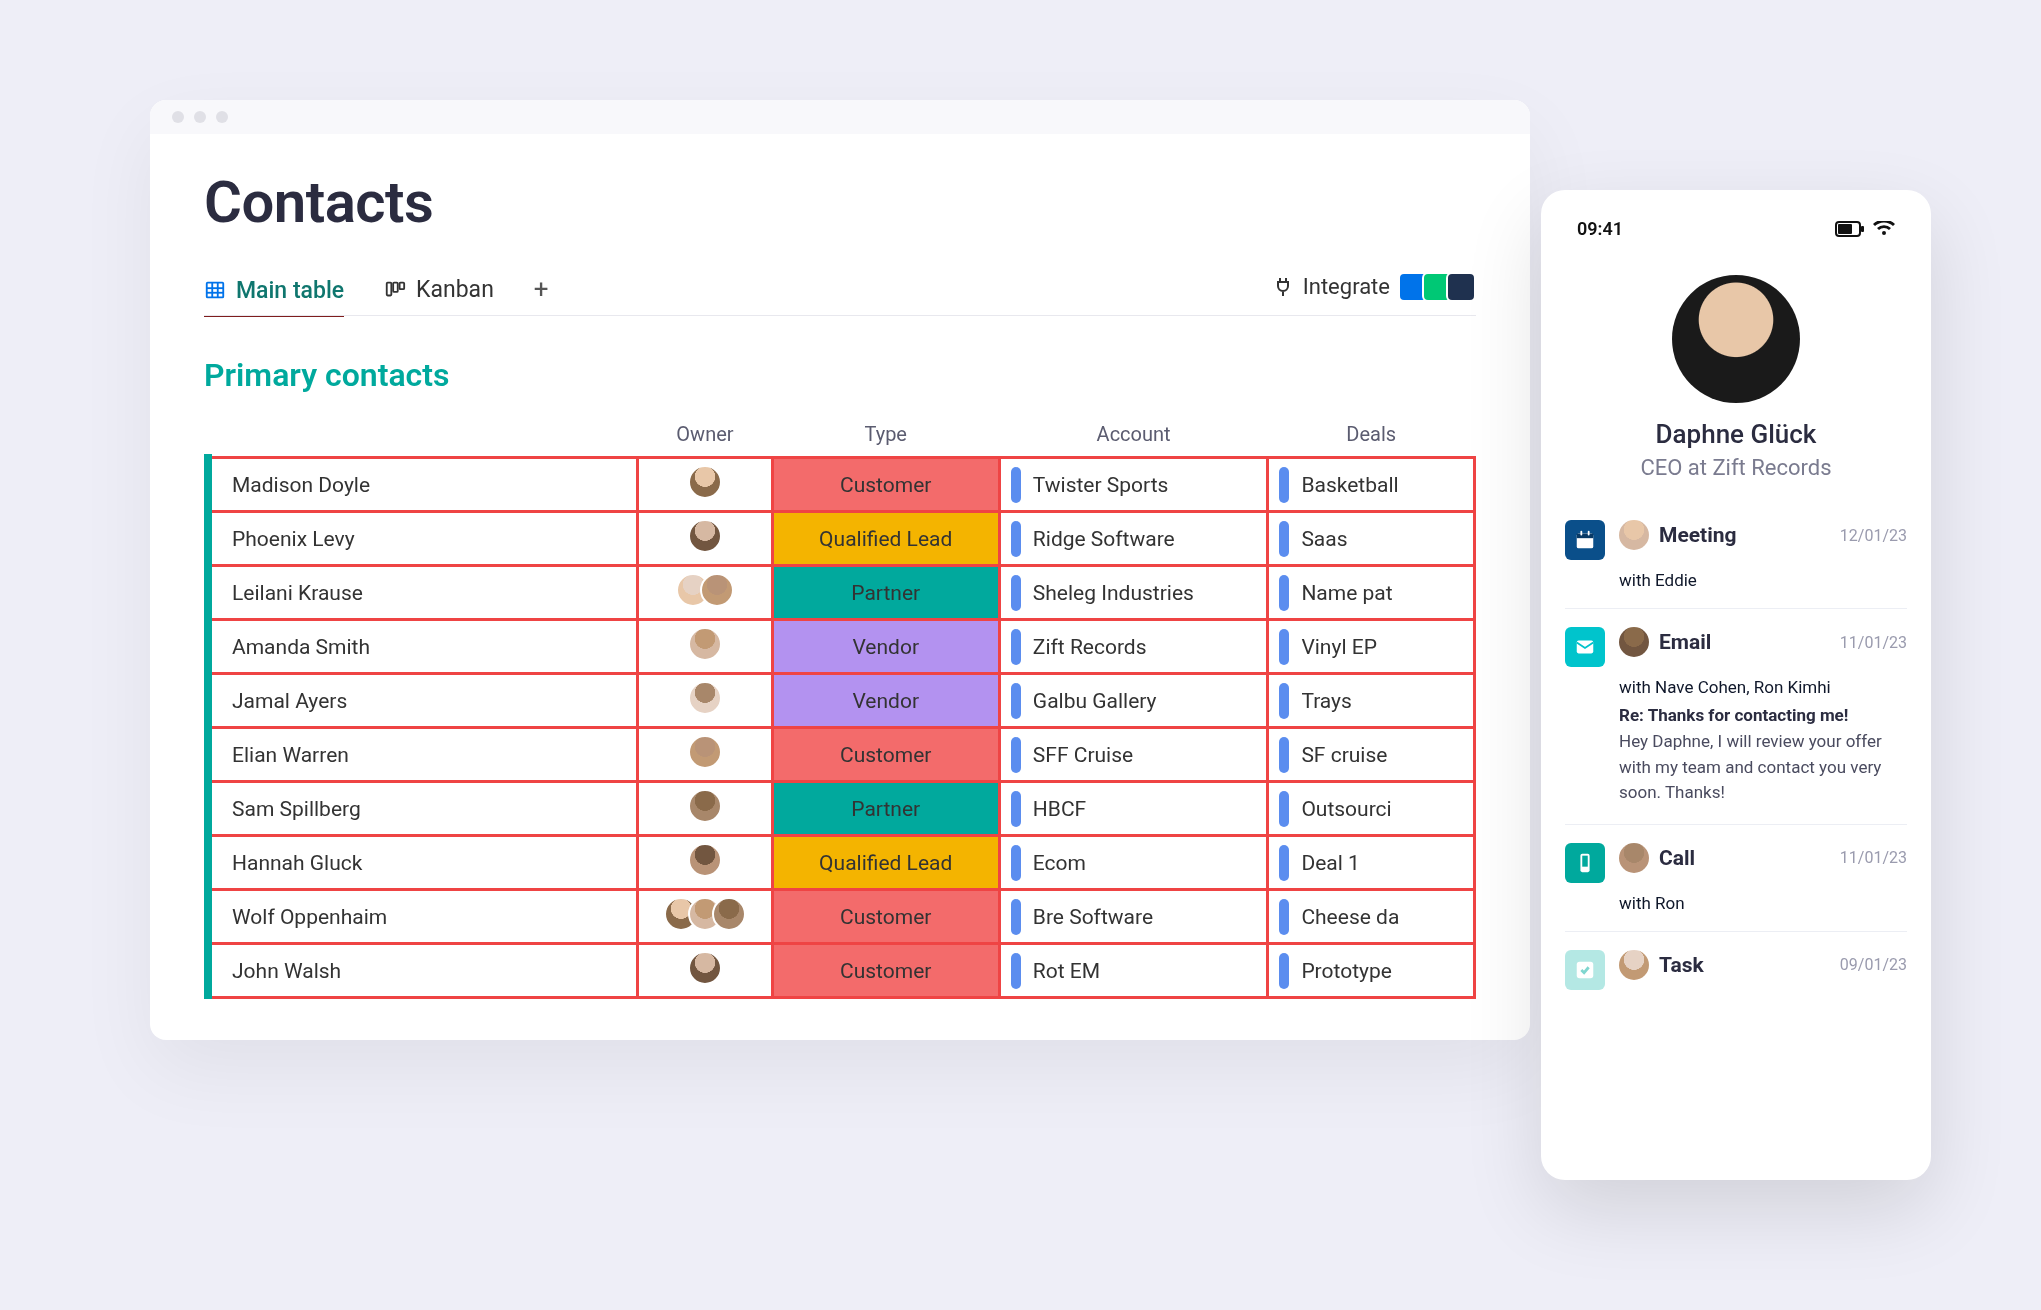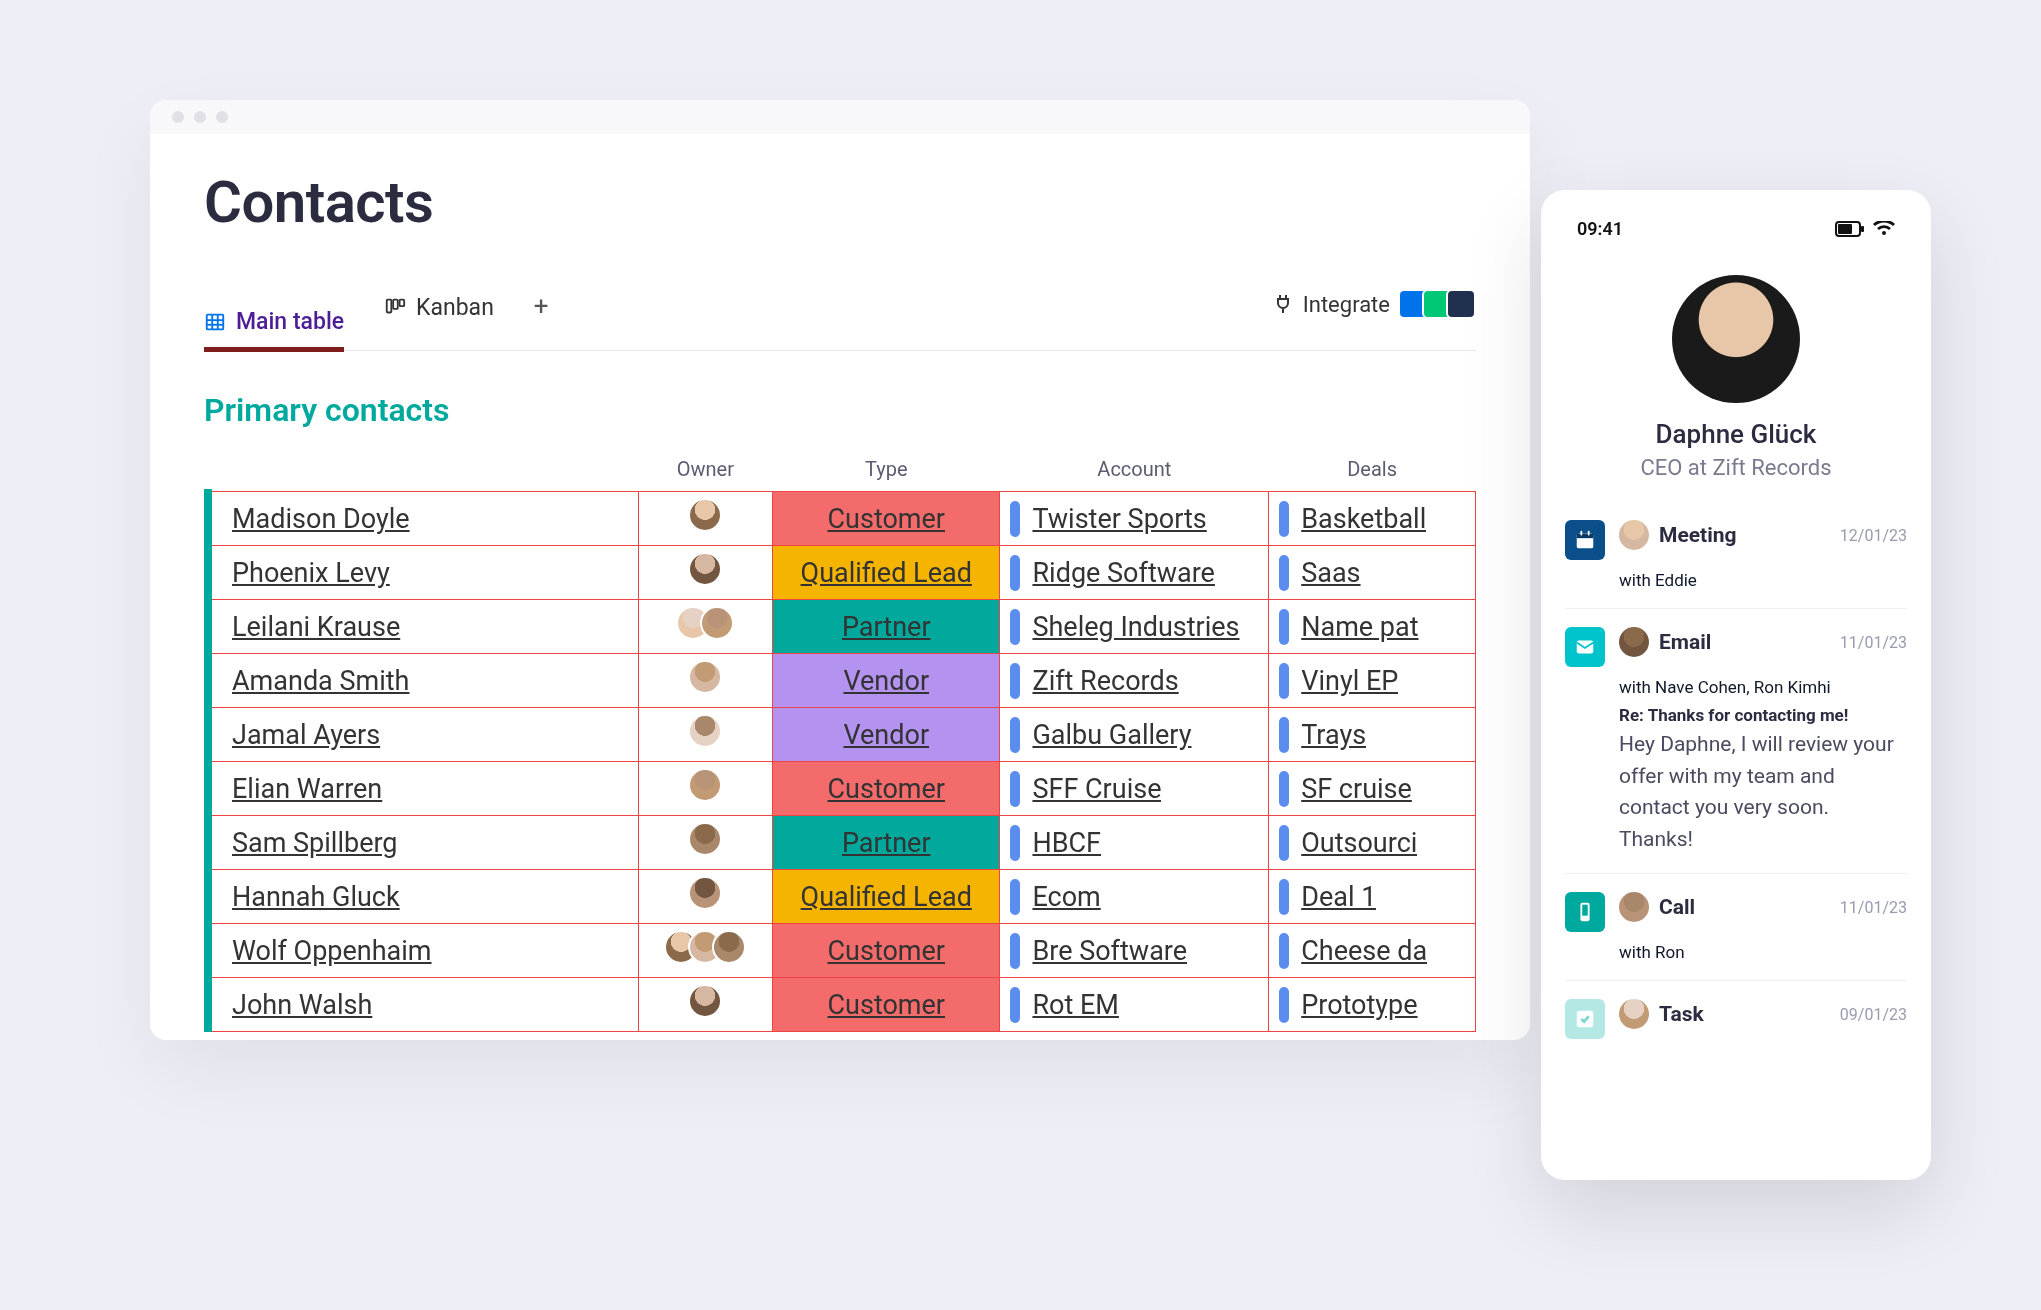--- a/index.html
+++ b/index.html
@@ -51,25 +51,24 @@
 .view-tab {
   display: flex;
   align-items: center;
   gap: 10px;
   font-size: 23px;
   color: #333;
   padding: 8px 0 12px 0;
   cursor: pointer;
 }
 .view-tab.active {
-  color: #4c1d95;
-  border-bottom: 5px solid #7f1d1d;
+  color: #0f766e;
+  border-bottom: 1px solid #7f1d1d;
   margin-bottom: -2px;
   font-weight: 500;
-  margin-top: 32px;
 }
 .view-tab svg { width: 22px; height: 22px; }
 .add-tab { font-size: 26px; color: #555; cursor: pointer; padding-bottom: 6px;}
 .right-actions {
   margin-left: auto;
   display: flex;
   align-items: center;
   gap: 14px;
   padding-bottom: 10px;
 }
@@ -110,27 +109,26 @@
   color: #5b5c70;
   padding: 10px 0;
   text-align: center;
 }
 .table th.name-col { text-align: left; padding-left: 20px; width: 420px;}
 .table th.owner-col { width: 130px; }
 .table th.type-col { width: 220px; }
 .table th.account-col { width: 260px; }
 .table th.deals-col { width: 200px; }
 .table td {
-  border: 1px solid #ef4444;
+  border: 3px solid #ef4444;
   height: 54px;
-  font-size: 27px;
+  font-size: 21px;
   color: #333;
   vertical-align: middle;
   padding: 0;
-  text-decoration: underline;
 }
 .table td.name-cell { padding-left: 28px; border-left: none;}
 .table td.owner-cell { text-align: center; }
 .avatar-stack { display: inline-flex; justify-content: center; }
 .avatar {
   width: 34px; height: 34px; border-radius: 50%;
   border: 2px solid #fff; margin-left: -10px;
   background-size: cover; background-position: center;
   display: inline-block;
 }
@@ -196,21 +194,21 @@
 .act-head { display: flex; align-items: center; gap: 10px; }
 .act-sm-avatar {
   width: 30px; height: 30px; border-radius: 50%;
   background: linear-gradient(135deg,#dcb28a,#8a6a4a);
   flex-shrink: 0;
 }
 .act-title { font-size: 21px; font-weight: 700; color: #2b2c40; }
 .act-date { margin-left: auto; font-size: 16px; color: #9a9bae; }
 .act-with { font-size: 17px; color: #0f172a; margin-top: 20px; }
 .act-subj { font-size: 17px; color: #2b2c40; font-weight: 700; margin-top: 8px;}
-.act-snippet { font-size: 21px; color: #4a4b5f; margin-top: 4px; line-height: 1.5;}
+.act-snippet { font-size: 17px; color: #4a4b5f; margin-top: 4px; line-height: 1.5;}
 </style>
 </head>
 <body>
 
 <div class="desktop-window">
   <div class="titlebar">
     <div class="dot"></div>
     <div class="dot"></div>
     <div class="dot"></div>
   </div>

